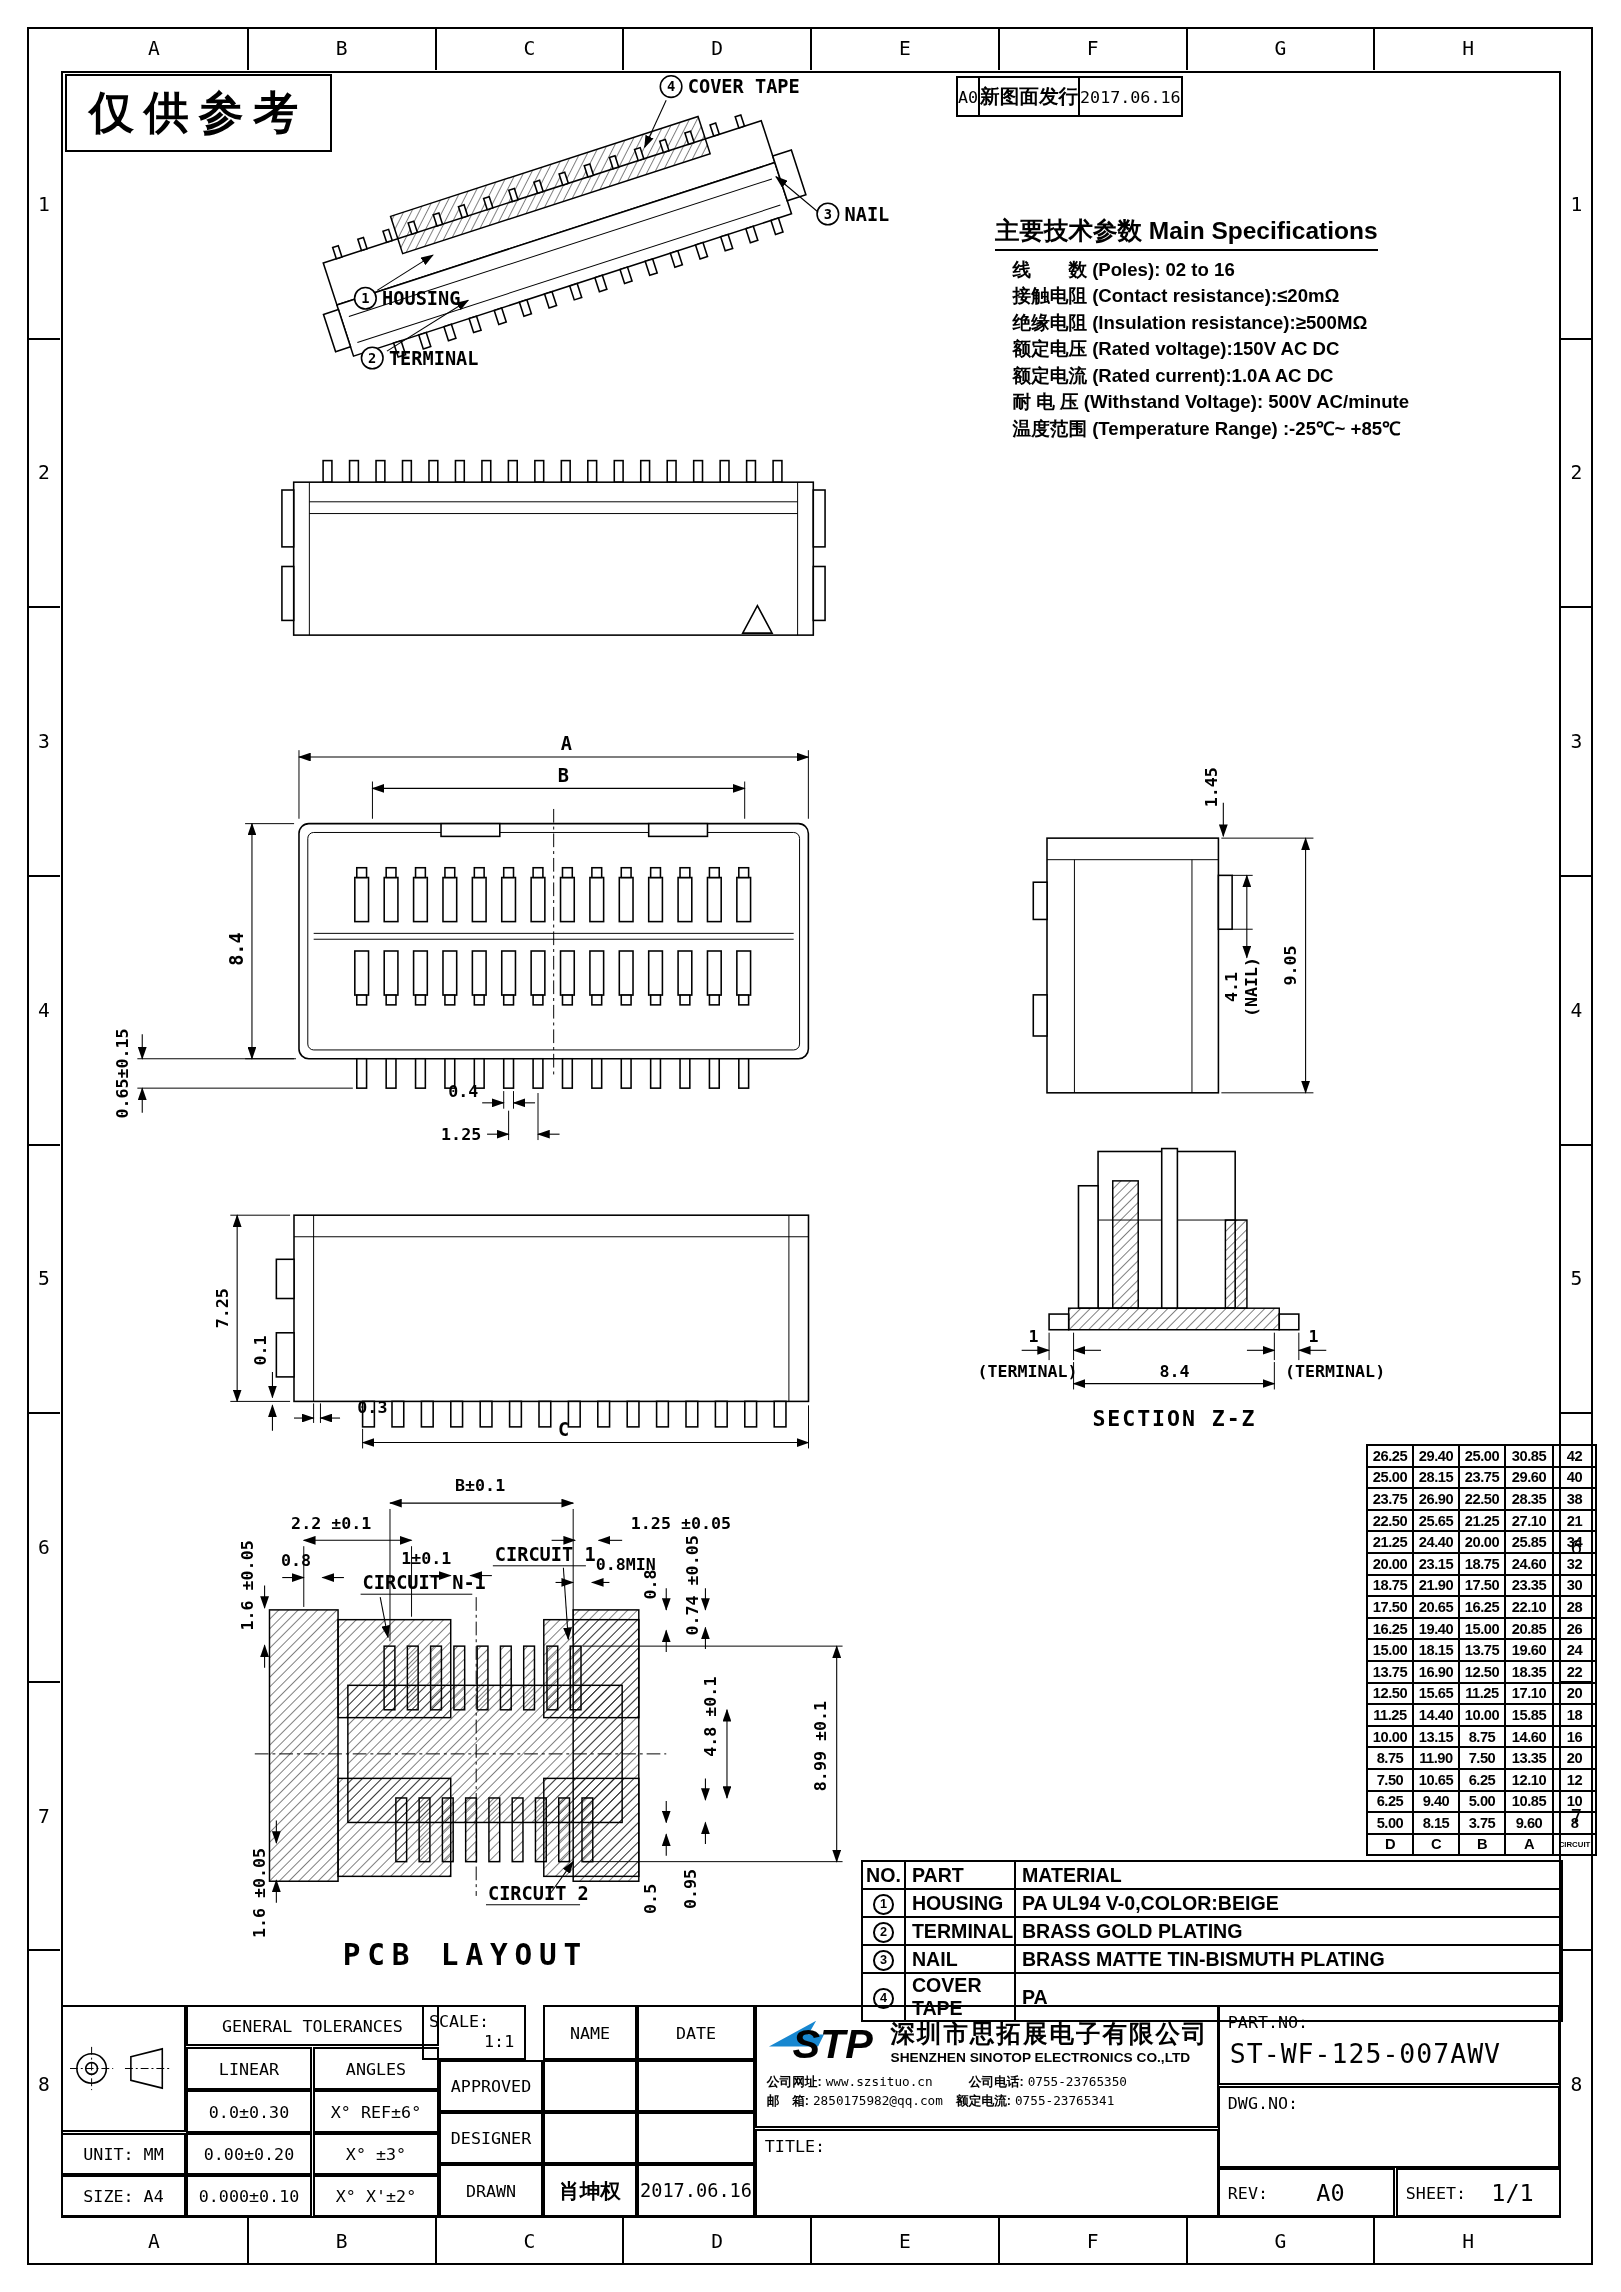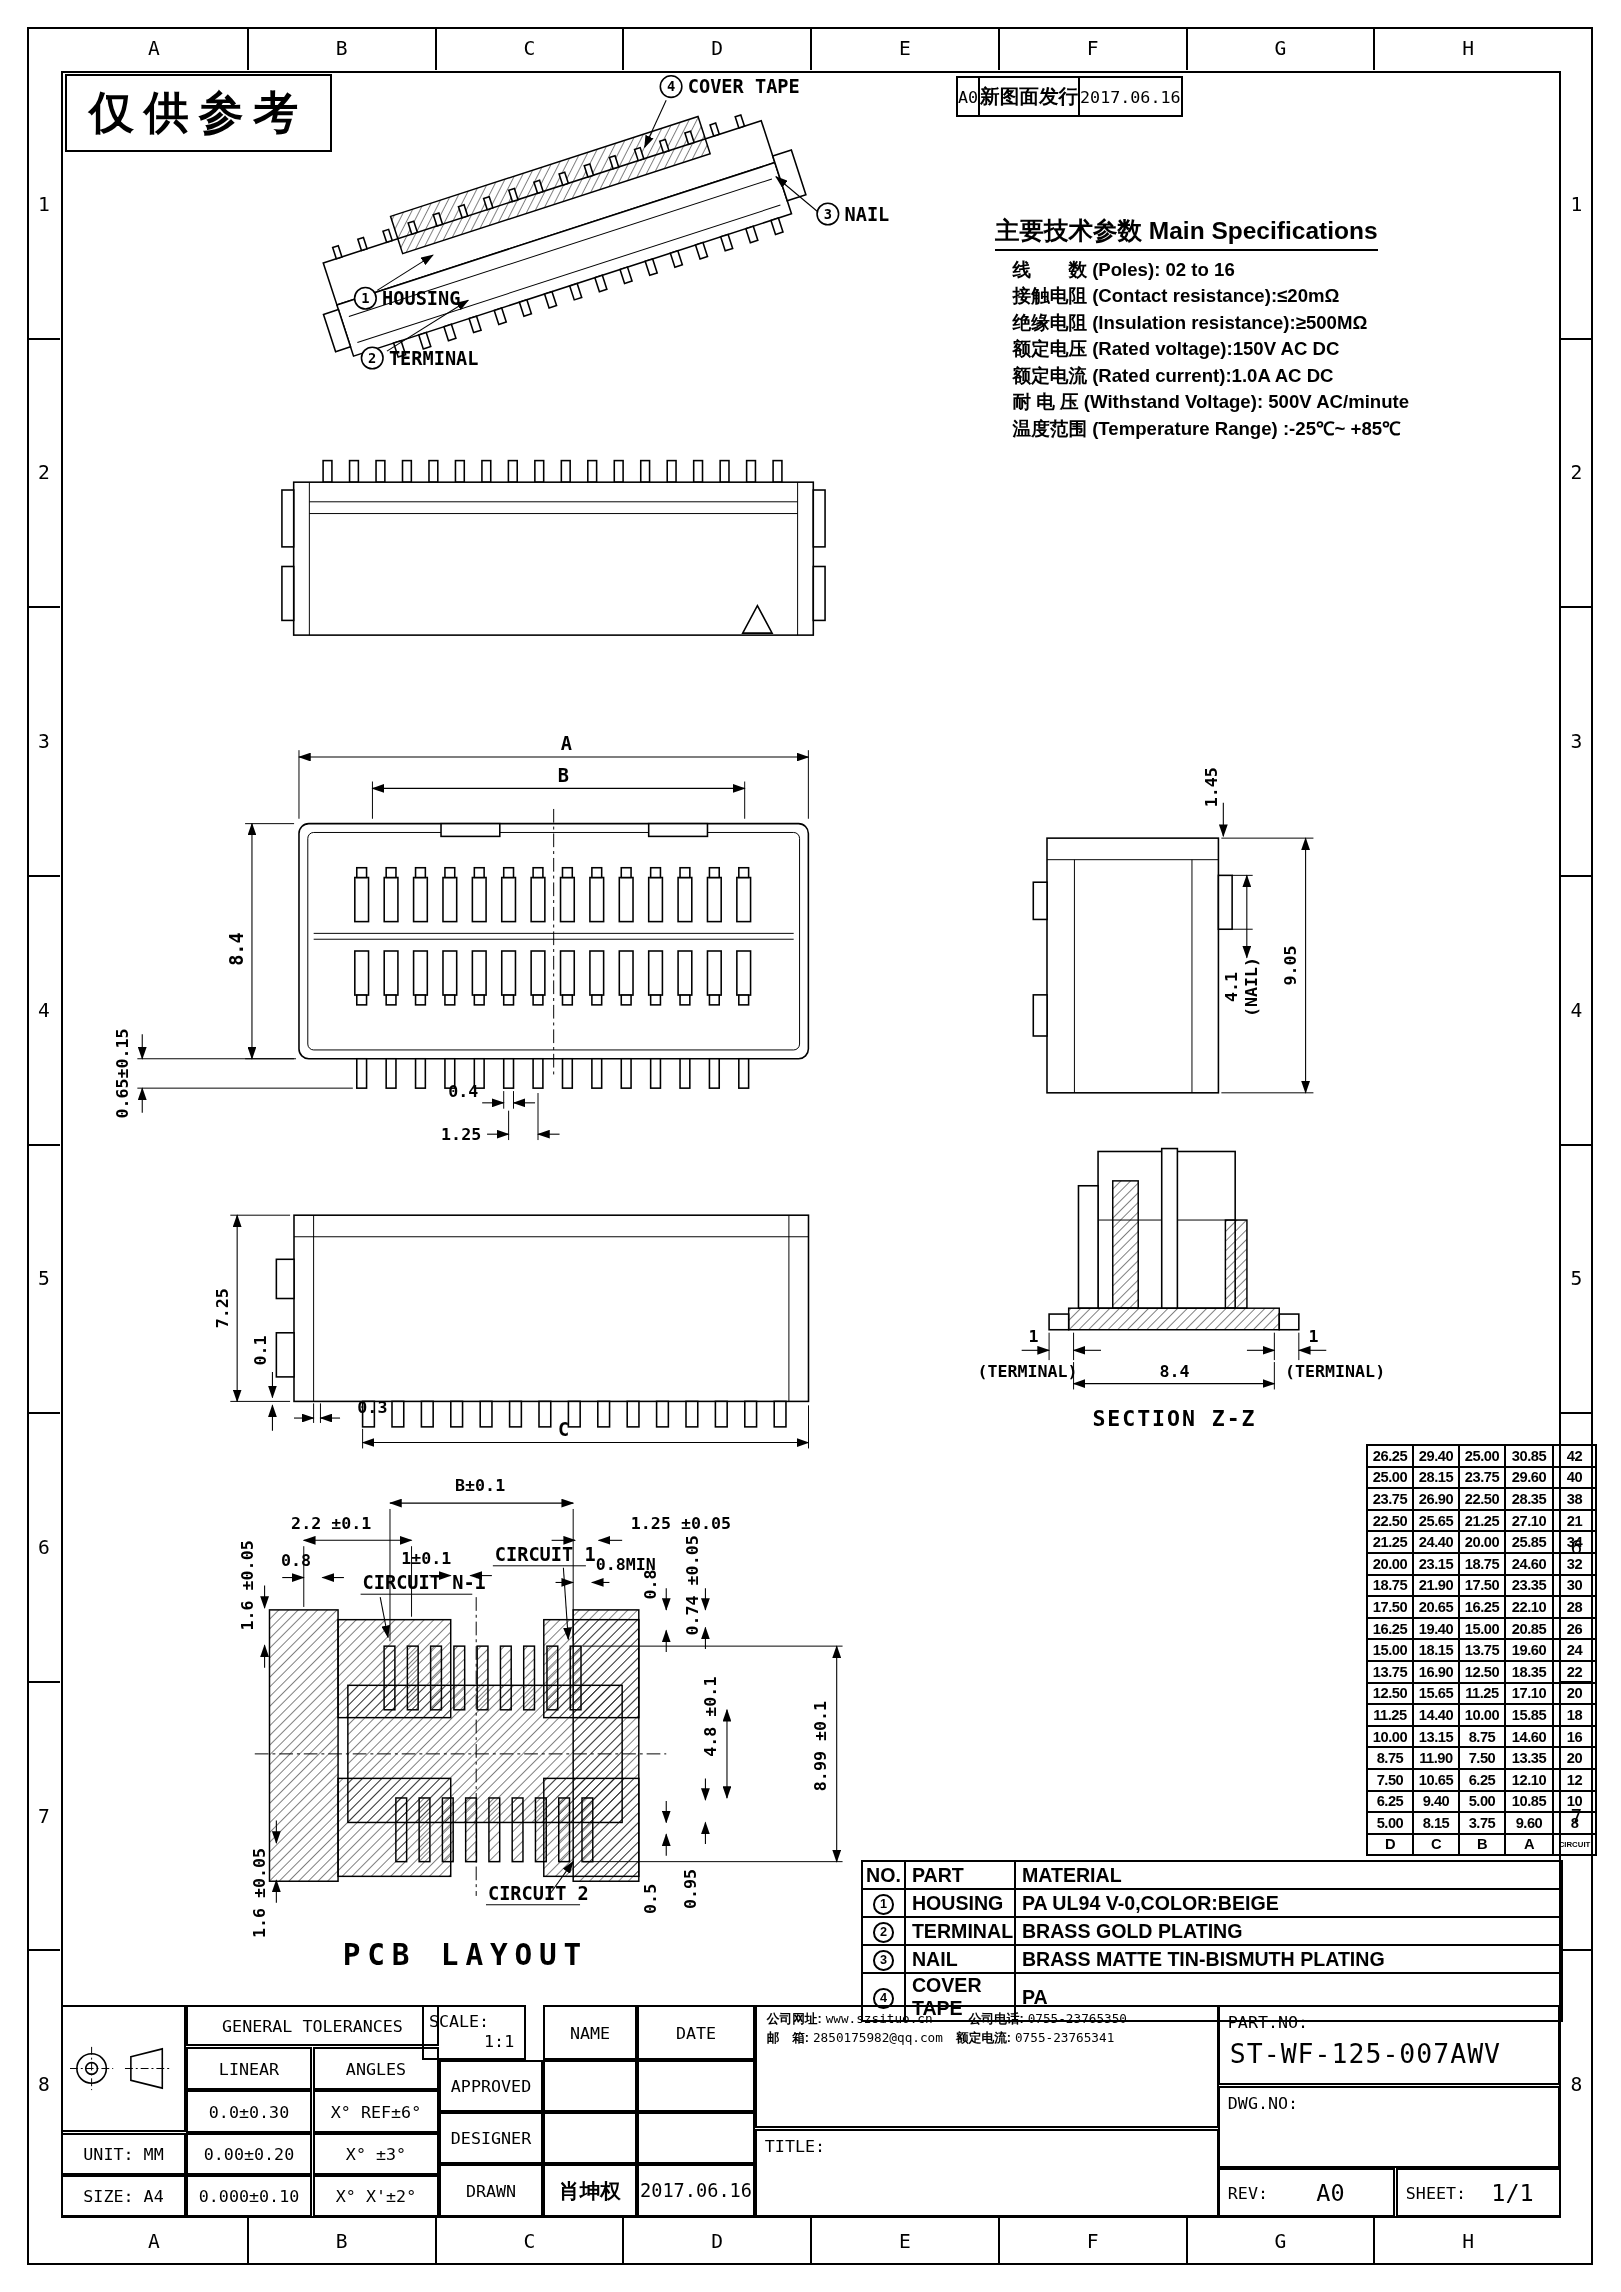--- a/index.html
+++ b/index.html
@@ -803,20 +803,30 @@
 <div class="cell cc lbl-sm" style="left:543px;top:2005px;width:94px;height:55px">NAME</div>
 <div class="cell cc lbl-sm" style="left:637px;top:2005px;width:118px;height:55px">DATE</div>
 <div class="cell" style="left:543px;top:2060px;width:94px;height:52px"></div>
 <div class="cell" style="left:637px;top:2060px;width:118px;height:52px"></div>
 <div class="cell" style="left:543px;top:2112px;width:94px;height:52px"></div>
 <div class="cell" style="left:637px;top:2112px;width:118px;height:52px"></div>
 <div class="cell cc" style="left:543px;top:2164px;width:94px;height:53px;font:bold 20.6px 'Liberation Sans',sans-serif">肖坤权</div>
 <div class="cell cc lbl-sm" style="left:637px;top:2164px;width:118px;height:53px;font-size:18.6px">2017.06.16</div>
 
 <div class="cell" style="left:755px;top:2005px;width:464px;height:123px">
+  <div style="display:flex;align-items:center;padding:5.9px 0 0 7.8px">
+    <svg width="118" height="57" viewBox="0 0 120 58">
+      <polygon points="4,34 52,8 44,22 60,22 54,34 16,34" fill="#1787d0"></polygon>
+      <text x="28" y="46" style="font:bold italic 42px 'Liberation Sans',sans-serif" fill="#1787d0">STP</text>
+    </svg>
+    <div style="padding-left:7.8px">
+      <div style="font:bold 24.5px 'Liberation Sans',sans-serif;letter-spacing:2px">深圳市思拓展电子有限公司</div>
+      <div style="font:bold 13.7px 'Liberation Sans',sans-serif">SHENZHEN SINOTOP ELECTRONICS CO.,LTD</div>
+    </div>
+  </div>
   <div style="display:flex;font-size:12.7px;padding:3.9px 0 0 9.8px">
     <b>公司网址:</b>
     <span class="mono" style="padding-left:3.9px;width:147px">www.szsituo.cn</span>
     <b>公司电话:</b>
     <span class="mono" style="padding-left:3.9px">0755-23765350</span>
   </div>
   <div style="display:flex;font-size:12.7px;padding:2px 0 0 9.8px">
     <b>邮　箱:</b>
     <span class="mono" style="padding-left:3.9px;width:147px">2850175982@qq.com</span>
     <b>额定电流:</b>

